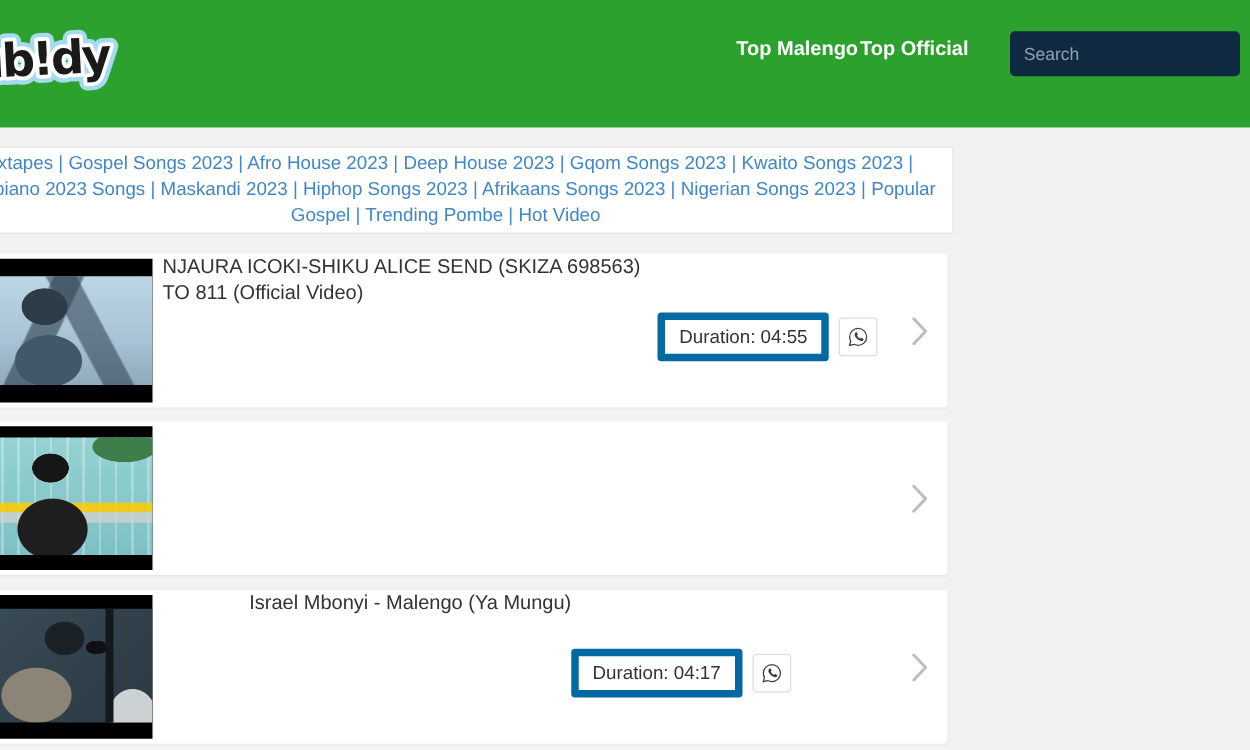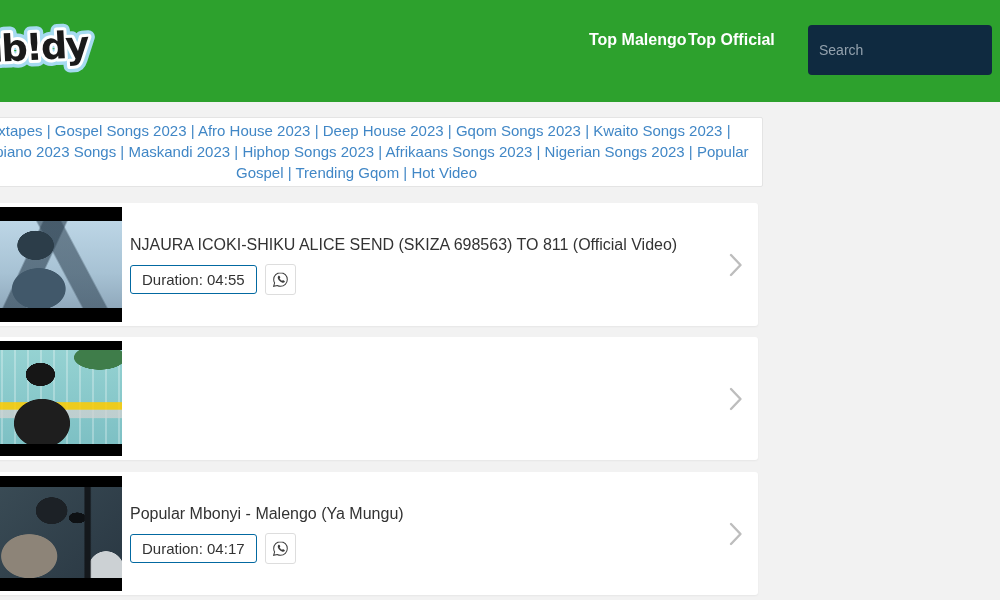--- a/index.html
+++ b/index.html
@@ -6,21 +6,21 @@
   html,body { width:1000px; height:600px; }
   body { font-family:"Liberation Sans", sans-serif; background:#f2f2f2; overflow:hidden; }
   #stage { position:relative; width:1000px; height:600px; overflow:hidden; }
 
   
   .header { position:absolute; left:0; top:0; width:1000px; height:102px; background:#2da12d; }
   .logo-svg { position:absolute; left:-46px; top:10px; overflow:visible; }
   .nav-link { position:absolute; top:31px; color:#ffffff; font-size:16px; font-weight:700; cursor:pointer; white-space:nowrap; }
   .nav-top-videos { left:589px; }
   .nav-top-searches { left:688px; }
-  .search-box { position:absolute; left:808px; top:25px; width:184px; height:50px; background:#0f2a40; border-radius:4px; display:flex; align-items:flex-end; }
+  .search-box { position:absolute; left:808px; top:25px; width:184px; height:36px; background:#0f2a40; border-radius:4px; display:flex; align-items:flex-end; }
   .search-input { flex:1; height:100%; background:transparent; border:none; outline:none; color:#dfe6ec; font-size:14px; padding:0 8px 0 11px; font-family:"Liberation Sans", sans-serif; }
   .search-input::placeholder { color:#93a1ad; }
 
   
   .links-box { position:absolute; left:-50px; top:117px; width:813px; background:#ffffff; border:1px solid #e4e4e4; border-radius:2px; padding:2px 0 3px 0; text-align:center; }
   .links-line { white-space:nowrap; line-height:21px; font-size:15px; }
   .cat-link { color:#4187c6; text-decoration:none; cursor:pointer; }
   .sep { color:#4187c6; }
 
   
@@ -44,24 +44,24 @@
       repeating-linear-gradient(90deg, rgba(255,255,255,0.28) 0 2px, rgba(255,255,255,0) 2px 13px),
       linear-gradient(180deg, #95d2d2 0%, #7dc0c4 100%); }
   .t3 .thumb-img { top:11px; bottom:13px;
     background:
       radial-gradient(ellipse 26px 22px at 56% 26%, #1c2126 0 60%, rgba(28,33,38,0) 62%),
       radial-gradient(ellipse 46px 36px at 42% 76%, #8d8478 0 60%, rgba(141,132,120,0) 62%),
       linear-gradient(90deg, rgba(0,0,0,0) 76%, #14181c 77% 80%, rgba(0,0,0,0) 81%),
       radial-gradient(ellipse 30px 32px at 90% 92%, #ccd1d4 0 60%, rgba(204,209,212,0) 62%),
       radial-gradient(ellipse 14px 9px at 72% 34%, #0e1114 0 60%, rgba(14,17,20,0) 62%),
       linear-gradient(135deg, #3c4e58 0%, #2a3843 100%); }
-  .card-body { position:absolute; left:172px; right:56px; top:0; height:100%; display:flex; flex-direction:column; justify-content:center; }
+  .card-body { position:absolute; left:172px; right:56px; top:0; height:100%; display:flex; flex-direction:row; justify-content:center; }
   .video-title { color:#333333; font-size:16px; line-height:21px; cursor:pointer; }
   .meta-row { display:flex; align-items:center; margin-top:9px; gap:8px; }
-  .duration-badge { border:1px solid #0369a1; border-radius:3px; padding:5px 11px; font-size:15px; color:#333333; background:#ffffff; white-space:nowrap; }
+  .duration-badge { border:6px solid #0369a1; border-radius:3px; padding:5px 11px; font-size:15px; color:#333333; background:#ffffff; white-space:nowrap; }
   .wa-btn { border:1px solid #dddddd; border-radius:3px; background:#ffffff; width:31px; height:31px; display:flex; align-items:center; justify-content:center; cursor:pointer; }
   .chevron { position:absolute; right:15px; top:50%; transform:translateY(-50%); cursor:pointer; line-height:0; }
 </style>
 </head>
 <body>
 
 <div id="stage">
 
   <div class="header">
     <svg class="logo-svg" width="240" height="80">
@@ -74,21 +74,21 @@
     <span class="nav-link nav-top-searches">Top Official</span>
     <div class="search-box">
       <input class="search-input" type="text" placeholder="Search" style="">
 
     </div>
   </div>
 
   <div class="links-box">
       <div class="links-line"><a class="cat-link" href="#">Mixtapes</a><span class="sep"> | </span><a class="cat-link" href="#">Gospel Songs 2023</a><span class="sep"> | </span><a class="cat-link" href="#">Afro House 2023</a><span class="sep"> | </span><a class="cat-link" href="#">Deep House 2023</a><span class="sep"> | </span><a class="cat-link" href="#">Gqom Songs 2023</a><span class="sep"> | </span><a class="cat-link" href="#">Kwaito Songs 2023</a><span class="sep"> |</span></div>
       <div class="links-line"><a class="cat-link" href="#">Amapiano 2023 Songs</a><span class="sep"> | </span><a class="cat-link" href="#">Maskandi 2023</a><span class="sep"> | </span><a class="cat-link" href="#">Hiphop Songs 2023</a><span class="sep"> | </span><a class="cat-link" href="#">Afrikaans Songs 2023</a><span class="sep"> | </span><a class="cat-link" href="#">Nigerian Songs 2023</a><span class="sep"> | </span><a class="cat-link" href="#">Popular</a></div>
-      <div class="links-line"><a class="cat-link" href="#">Gospel</a><span class="sep"> | </span><a class="cat-link" href="#">Trending Gqom</a><span class="sep"> | </span><a class="cat-link" href="#">Hot Video</a></div>
+      <div class="links-line"><a class="cat-link" href="#">Gospel</a><span class="sep"> | </span><a class="cat-link" href="#">Trending Pombe</a><span class="sep"> | </span><a class="cat-link" href="#">Hot Video</a></div>
     </div>
 
   <div class="card card-1">
     <div class="thumb t1">
         <div class="thumb-img"></div>
       </div>
     <div class="card-body">
       <div class="video-title">NJAURA ICOKI-SHIKU ALICE SEND (SKIZA 698563) TO 811 (Official Video)</div>
       <div class="meta-row">
         <span class="duration-badge">Duration: 04:55</span>
@@ -118,21 +118,21 @@
           <polyline points="2,3 11.5,13 2,23" fill="none" stroke="#bdbdbd" stroke-width="2.4" stroke-linecap="round" stroke-linejoin="round"></polyline>
         </svg>
     </span>
   </div>
 
   <div class="card card-3">
     <div class="thumb t3">
         <div class="thumb-img"></div>
       </div>
     <div class="card-body">
-      <div class="video-title">Popular Mbonyi - Malengo (Ya Mungu)</div>
+      <div class="video-title">Israel Mbonyi - Malengo (Ya Mungu)</div>
       <div class="meta-row">
         <span class="duration-badge">Duration: 04:17</span>
         <button class="wa-btn">
           <svg width="17" height="17" viewBox="0 0 32 32">
             <path d="M16 3.2C8.9 3.2 3.2 8.9 3.2 16c0 2.3.6 4.5 1.7 6.4L3.1 28.9l6.7-1.7c1.9 1 4 1.6 6.2 1.6 7.1 0 12.8-5.7 12.8-12.8S23.1 3.2 16 3.2z" fill="none" stroke="#3c3c3c" stroke-width="1.9"></path>
             <path d="M11.6 9.7c.4-.9 1.9-1 2.5-.3l1.4 2.1c.3.5-.1 1.2-.7 1.8-.4.4-.4 1 .1 1.8.8 1.2 1.8 2.2 3 2.9.8.4 1.4.5 1.8.1.6-.6 1.2-1 1.7-.7l2.2 1.3c.8.5.7 1.9-.2 2.7-.9.8-2.3 1.1-3.7.6-2.5-.8-4.9-2.4-6.8-4.6-1.5-1.8-2.3-3.7-2.1-5.5.1-.9.4-1.7.8-2.2z" fill="#3c3c3c"></path>
           </svg>
         </button>
       </div>
     </div>

